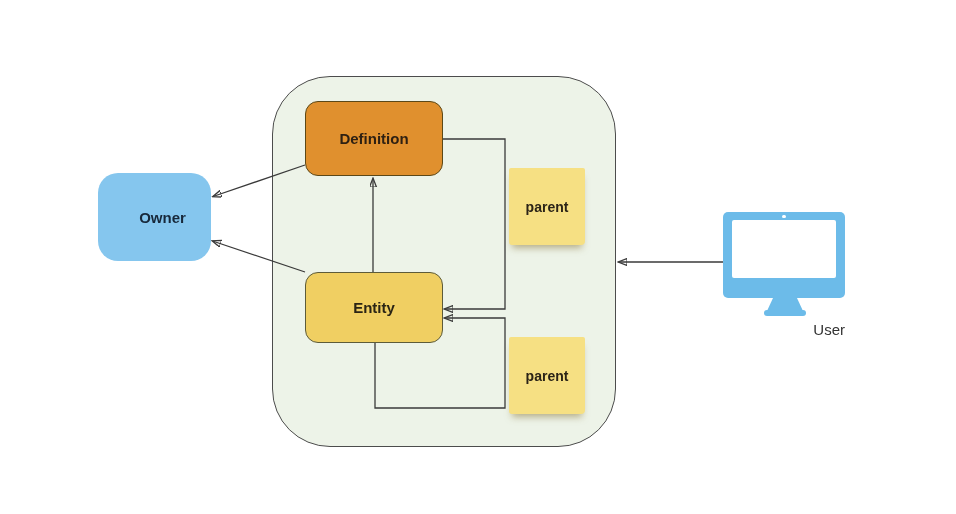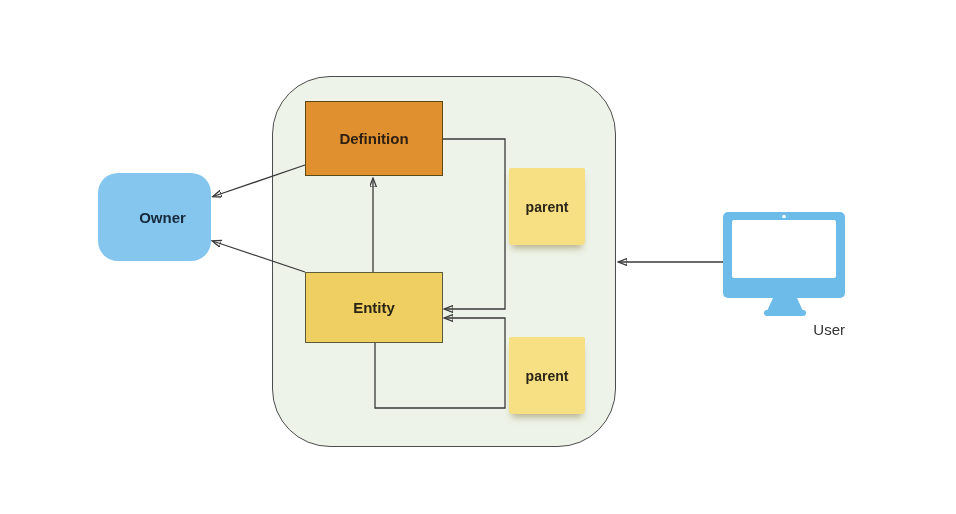--- a/index.html
+++ b/index.html
@@ -26,20 +26,21 @@
   
   svg.edges { left: 0; top: 0; width: 956px; height: 514px; }
   svg.edges path { fill: none; stroke: #3a3a3a; stroke-width: 1.3px; }
 
   
   .node {
     display: flex; align-items: center; justify-content: center;
     box-sizing: border-box;
     font-weight: bold; font-size: 15px; color: #27211a;
     text-align: center;
+    border-radius: 13px;
   }
   .definition {
     left: 305px; top: 101px; width: 138px; height: 75px;
     background: #E0902E; border: 1.5px solid #5c4817;
     color: #2e2012;
   }
   .entity {
     left: 305px; top: 272px; width: 138px; height: 71px;
     background: #F0CF62; border: 1.5px solid #5d5b39;
     color: #2a2414;

